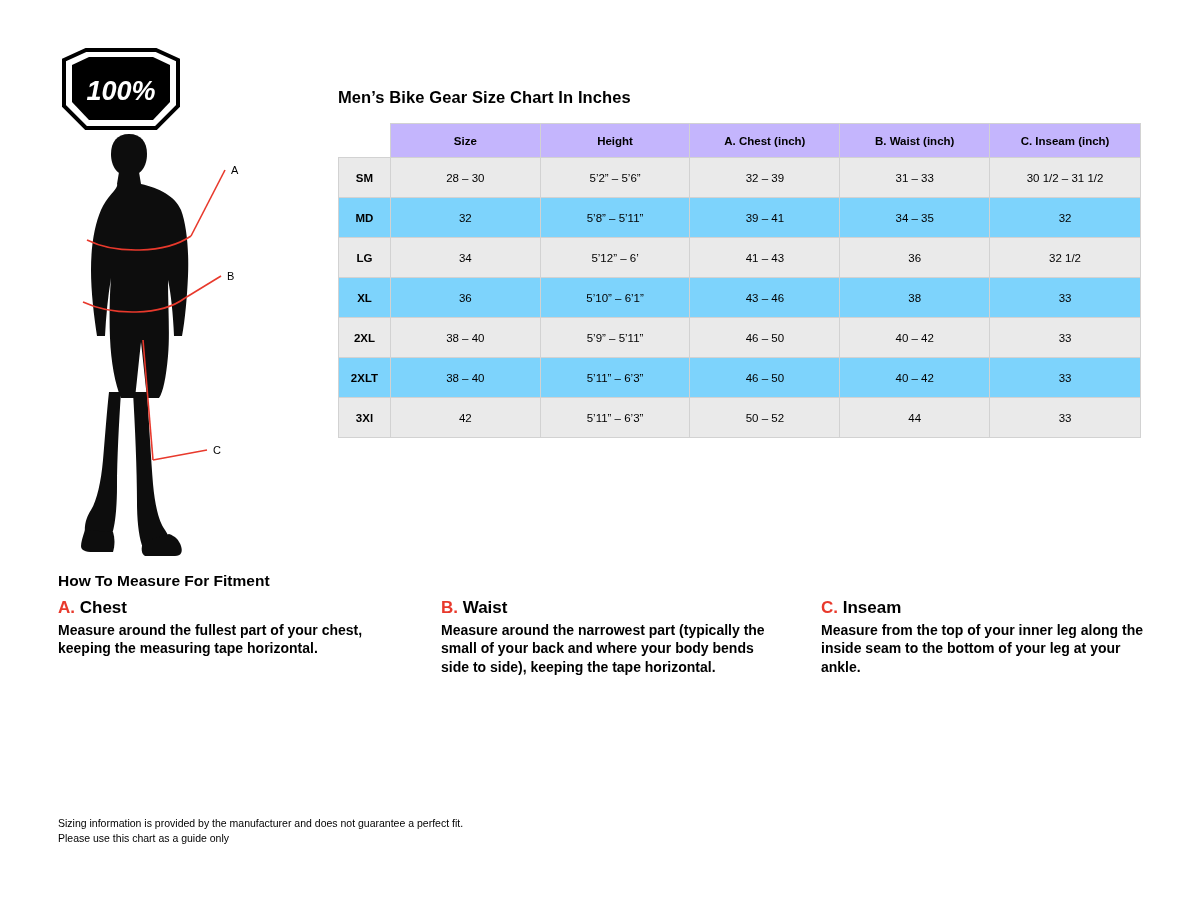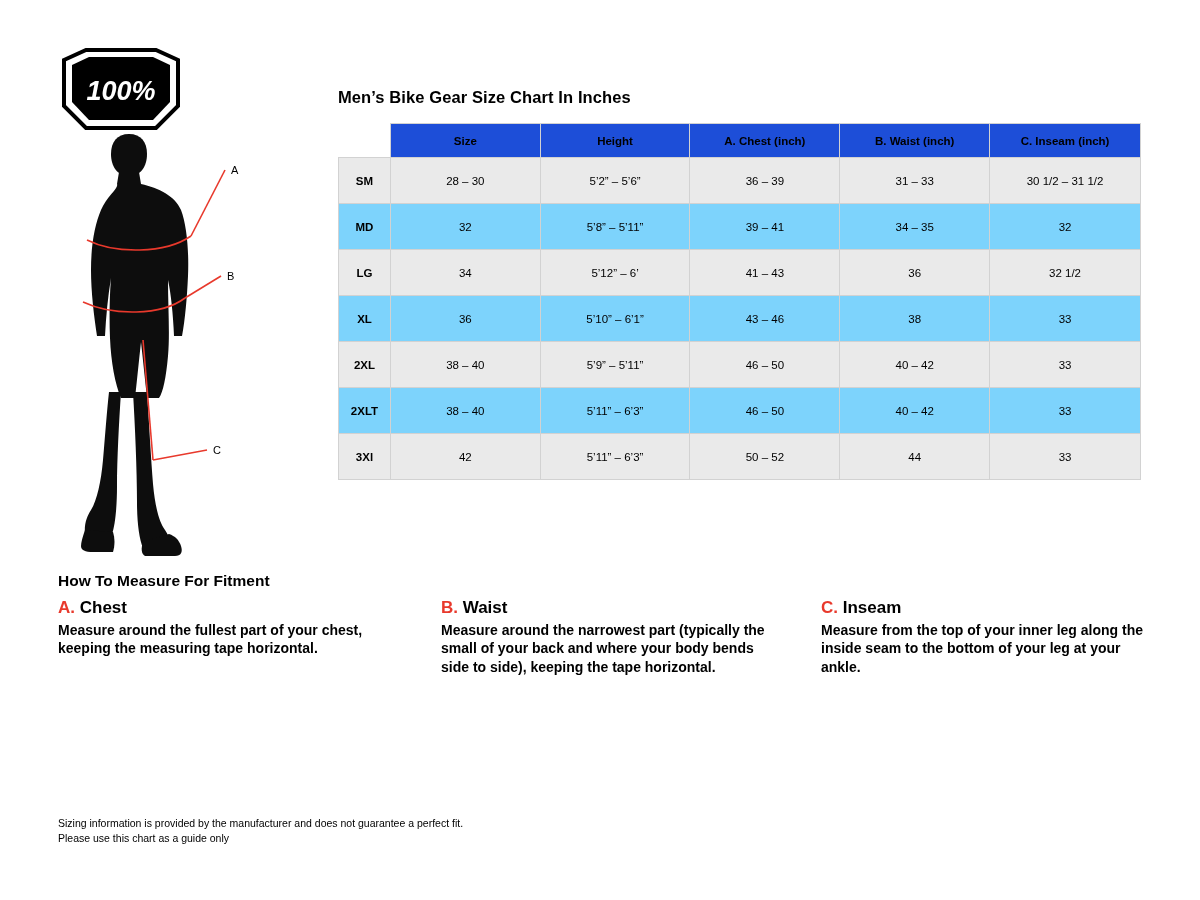--- a/index.html
+++ b/index.html
@@ -42,40 +42,40 @@
     left: 338px; top: 123px;
     border-collapse: collapse;
     width: 803px;
     font-size: 11.5px;
   }
   table.size-chart th,
   table.size-chart td {
     border: 1px solid #d2d2d2;
     text-align: center;
     vertical-align: middle;
-    height: 46px;
+    height: 40px;
     padding: 0 4px;
     font-weight: normal;
     white-space: nowrap;
   }
   table.size-chart thead th { height: 34px; }
   
   table.size-chart .c-size-label { width: 52px; }
   table.size-chart .c-1 { width: 150px; }
   table.size-chart .c-2 { width: 150px; }
   table.size-chart .c-3 { width: 150px; }
   table.size-chart .c-4 { width: 150px; }
   table.size-chart .c-5 { width: 151px; }
 
   table.size-chart thead th.corner {
     border: none;
     background: #ffffff;
   }
   table.size-chart thead th.hdr {
-    background: #1d4ed8;
+    background: #c4b5fd;
     font-weight: bold;
     font-size: 11.5px;
   }
   table.size-chart tbody tr.shade td { background: #eaeaea; }
   table.size-chart tbody tr.plain td { background: #7dd3fc; }
   table.size-chart tbody td.rowlabel {
     font-weight: bold;
     font-size: 11.5px;
   }
 
@@ -196,21 +196,21 @@
         <th class="hdr c-3">A. Chest (inch)</th>
         <th class="hdr c-4">B. Waist (inch)</th>
         <th class="hdr c-5">C. Inseam (inch)</th>
       </tr>
     </thead>
     <tbody>
       <tr class="shade">
         <td class="rowlabel">SM</td>
         <td>28 – 30</td>
         <td>5’2” – 5’6”</td>
-        <td>36 – 39</td>
+        <td>32 – 39</td>
         <td>31 – 33</td>
         <td>30 1/2 – 31 1/2</td>
       </tr>
       <tr class="plain">
         <td class="rowlabel">MD</td>
         <td>32</td>
         <td>5’8” – 5’11”</td>
         <td>39 – 41</td>
         <td>34 – 35</td>
         <td>32</td>

